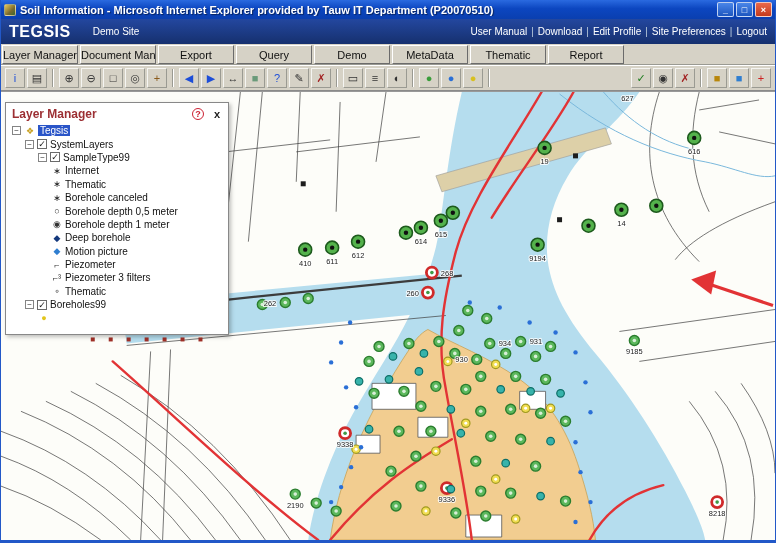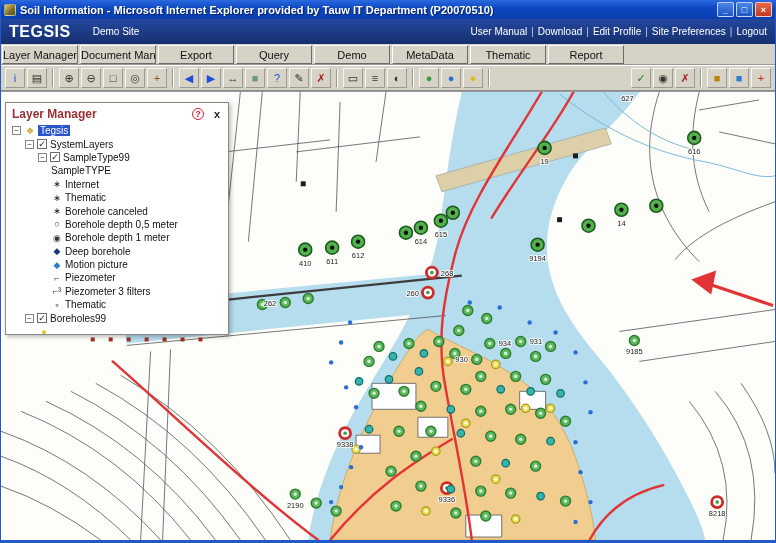--- a/index.html
+++ b/index.html
@@ -390,23 +390,20 @@
             <span class="expander">−</span>
             <span class="cbox">✓</span>
             <span class="tlabel">SystemLayers</span>
           </div>
           <div class="trow" style="padding-left: 30px;">
             <span class="expander">−</span>
             <span class="cbox">✓</span>
             <span class="tlabel">SampleType99</span>
           </div>
           <div class="trow" style="padding-left: 43px;">
-            <span class="tlabel">SampleTYPE</span>
-          </div>
-          <div class="trow" style="padding-left: 43px;">
             <span class="nsym" style="color: rgb(17, 17, 17);">∗</span>
             <span class="tlabel">Internet</span>
           </div>
           <div class="trow" style="padding-left: 43px;">
             <span class="nsym" style="color: rgb(17, 17, 17);">∗</span>
             <span class="tlabel">Thematic</span>
           </div>
           <div class="trow" style="padding-left: 43px;">
             <span class="nsym" style="color: rgb(17, 17, 17);">∗</span>
             <span class="tlabel">Borehole canceled</span>

